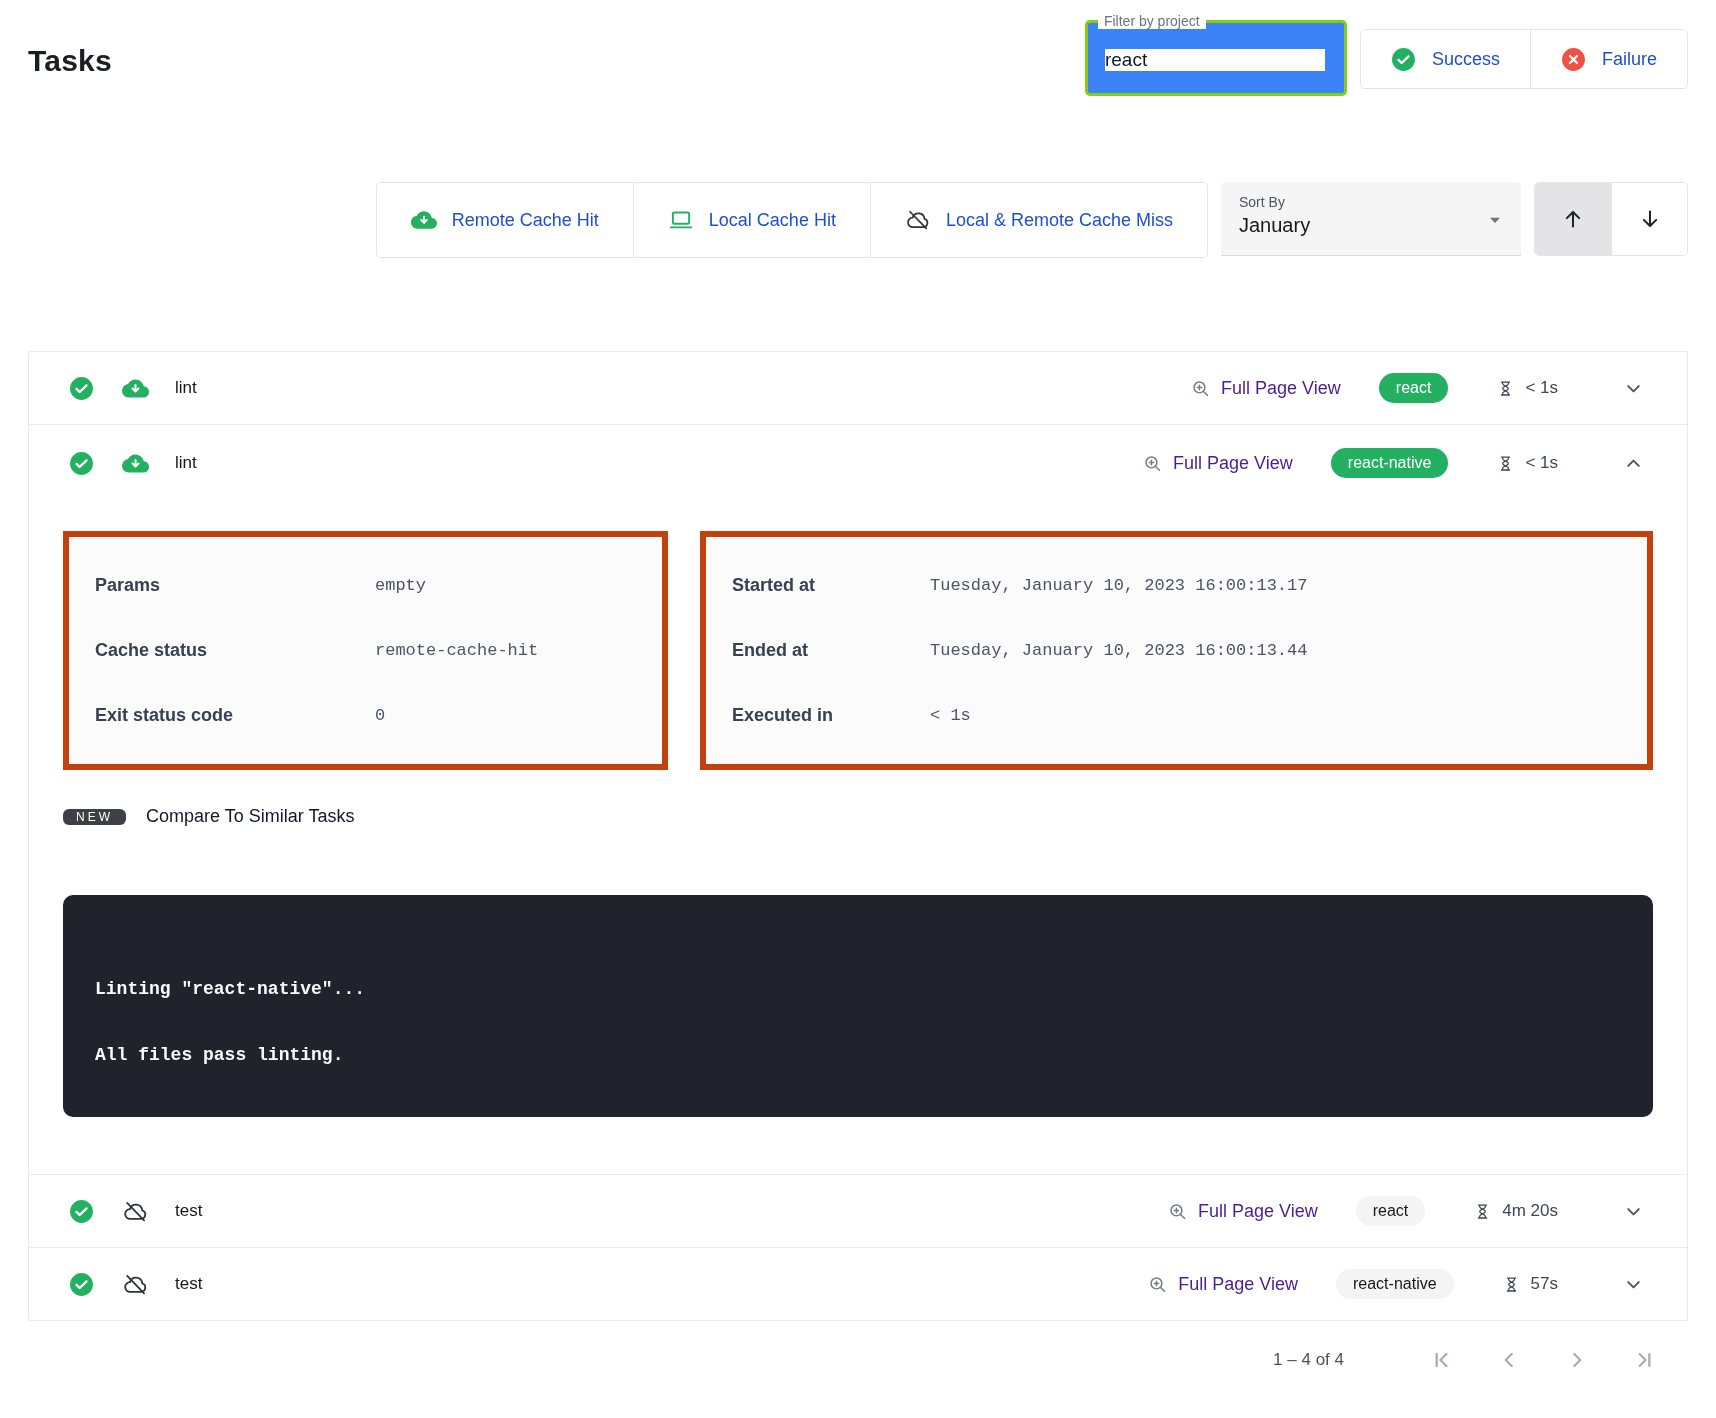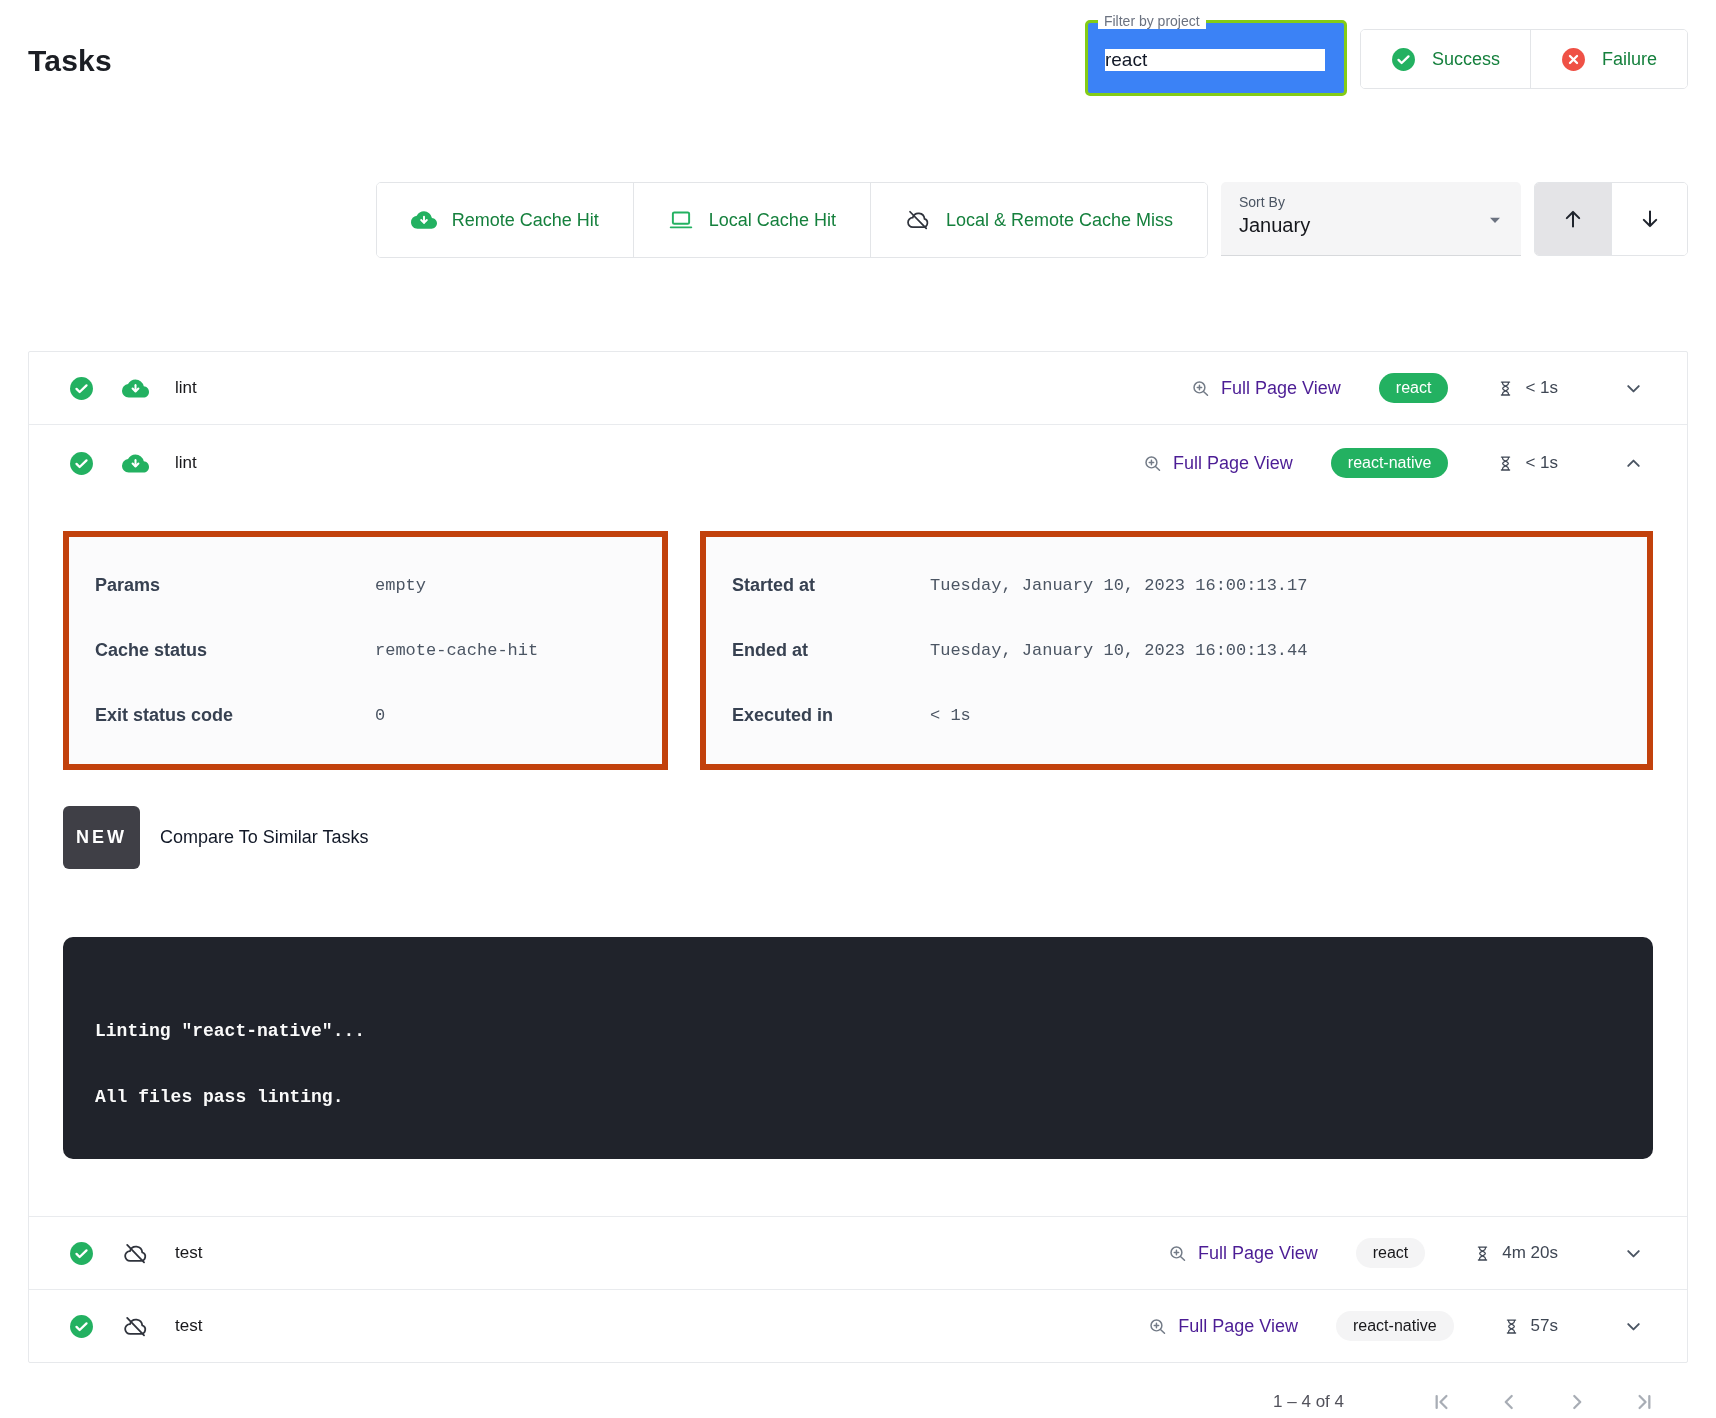--- a/index.html
+++ b/index.html
@@ -14,21 +14,21 @@
   .header { display:flex; justify-content:space-between; align-items:flex-start; padding:20px 28px 0 28px; }
   .page-title { font-size:30px; font-weight:700; color:#1b1e24; margin-top:24px; letter-spacing:.2px; }
   .header-right { display:flex; gap:13px; align-items:flex-start; }
 
   .project-filter { position:relative; width:262px; height:76px; border:3px solid #84cc16; border-radius:5px; background:#3b82f6; }
   .project-filter .notch-label { position:absolute; top:-10px; left:10px; background:#fff; padding:0 6px; font-size:14px; color:#6b7280; }
   .project-filter input { border:none; outline:none; width:220px; font-size:19px; color:#111827; margin:26px 0 0 17px; font-family:"Liberation Sans", sans-serif; }
 
   .btn-group { display:flex; border:1px solid #e3e5e8; border-radius:5px; background:#fff; overflow:hidden; }
   .status-group { margin-top:9px; }
-  .group-btn { display:flex; align-items:center; gap:16px; background:#fff; border:none; cursor:pointer; font-family:"Liberation Sans", sans-serif; font-size:18px; color:#15803d; padding:0 30px; height:58px; }
+  .group-btn { display:flex; align-items:center; gap:16px; background:#fff; border:none; cursor:pointer; font-family:"Liberation Sans", sans-serif; font-size:18px; color:#1d4ed8; padding:0 30px; height:58px; }
   .group-btn + .group-btn { border-left:1px solid #e3e5e8; }
 
   
   .filter-bar { display:flex; justify-content:flex-end; align-items:flex-start; gap:13px; padding:0 28px; margin-top:86px; }
   .cache-btn { height:74px; gap:15px; padding:0 34px; font-size:18px; }
 
   .sort-select { position:relative; width:300px; height:74px; background:#f5f5f6; border-radius:5px 5px 0 0; border-bottom:1px solid #d7d9dc; padding:12px 18px 0 18px; cursor:pointer; }
   .sort-label { font-size:14px; color:#4b5563; }
   .sort-value { font-size:20px; color:#16181d; margin-top:4px; }
   .sort-caret { position:absolute; right:14px; top:26px; }
@@ -60,21 +60,21 @@
   .panel { background:#fbfbfc; border:6px solid #c2410c; padding:16px 26px; }
   .panel-left { width:605px; flex:none; }
   .panel-right { flex:1; }
   .detail-row { display:flex; align-items:center; padding:22px 0; }
   .detail-label { font-weight:700; font-size:18px; color:#374151; }
   .panel-left .detail-label { width:280px; }
   .panel-right .detail-label { width:198px; }
   .detail-value { font-family:"Liberation Mono", monospace; font-size:17px; color:#4b5563; white-space:nowrap; }
 
   .compare-row { display:flex; align-items:center; gap:20px; margin-top:36px; }
-  .new-badge { background:#3f3f46; color:#ffffff; font-size:18px; letter-spacing:3px; padding:21px 13px; border-radius:6px; font-weight:700; }
+  .new-badge { background:#3f3f46; color:#ffffff; font-size:12px; letter-spacing:3px; padding:1px 13px; border-radius:6px; font-weight:400; }
   .compare-link { font-size:18px; color:#111827; text-underline-offset:4px; cursor:pointer; }
 
   .terminal { margin:68px 0 57px 0; background:#20232b; border-radius:10px; padding:84px 32px 52px 32px; }
   .term-line { font-family:"Liberation Mono", monospace; font-weight:700; font-size:18px; color:#fafafa; white-space:pre; }
   .term-line + .term-line { margin-top:46px; }
 
   
   .pagination { display:flex; justify-content:flex-end; align-items:center; gap:84px; padding:26px 58px 0 0; }
   .pag-range { font-size:17px; color:#52525b; }
   .pag-icons { display:flex; align-items:center; gap:42px; }

